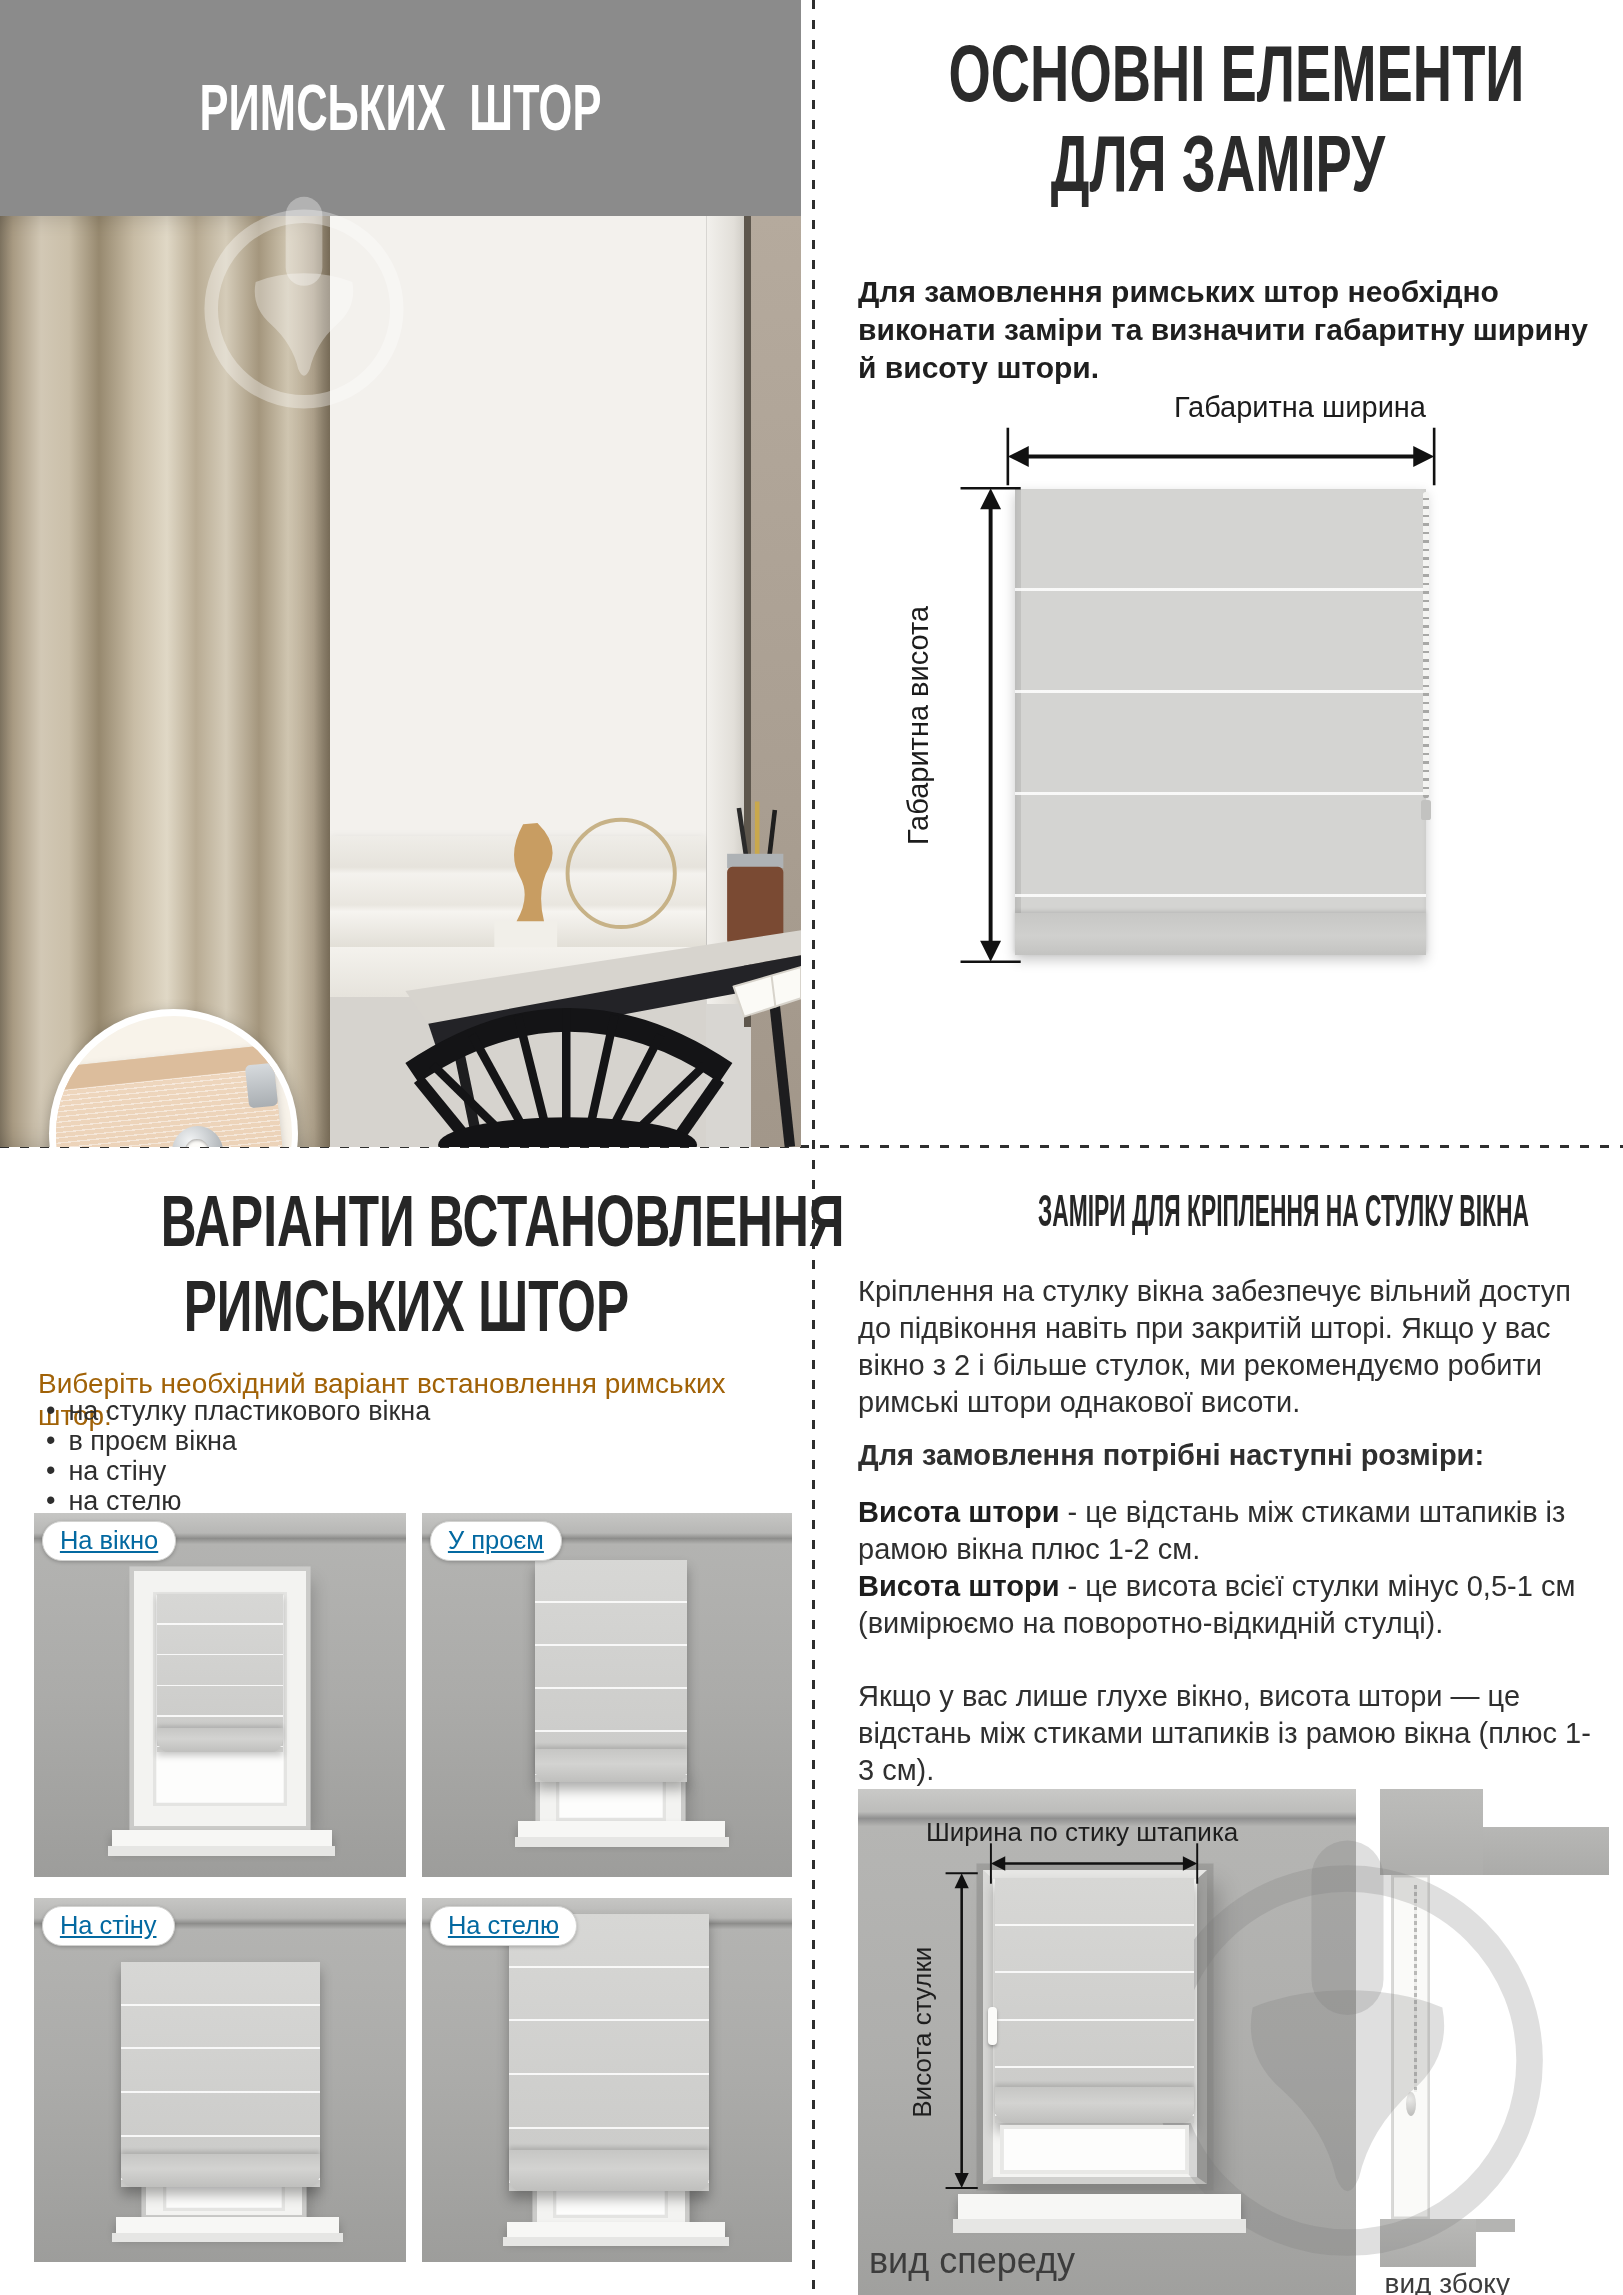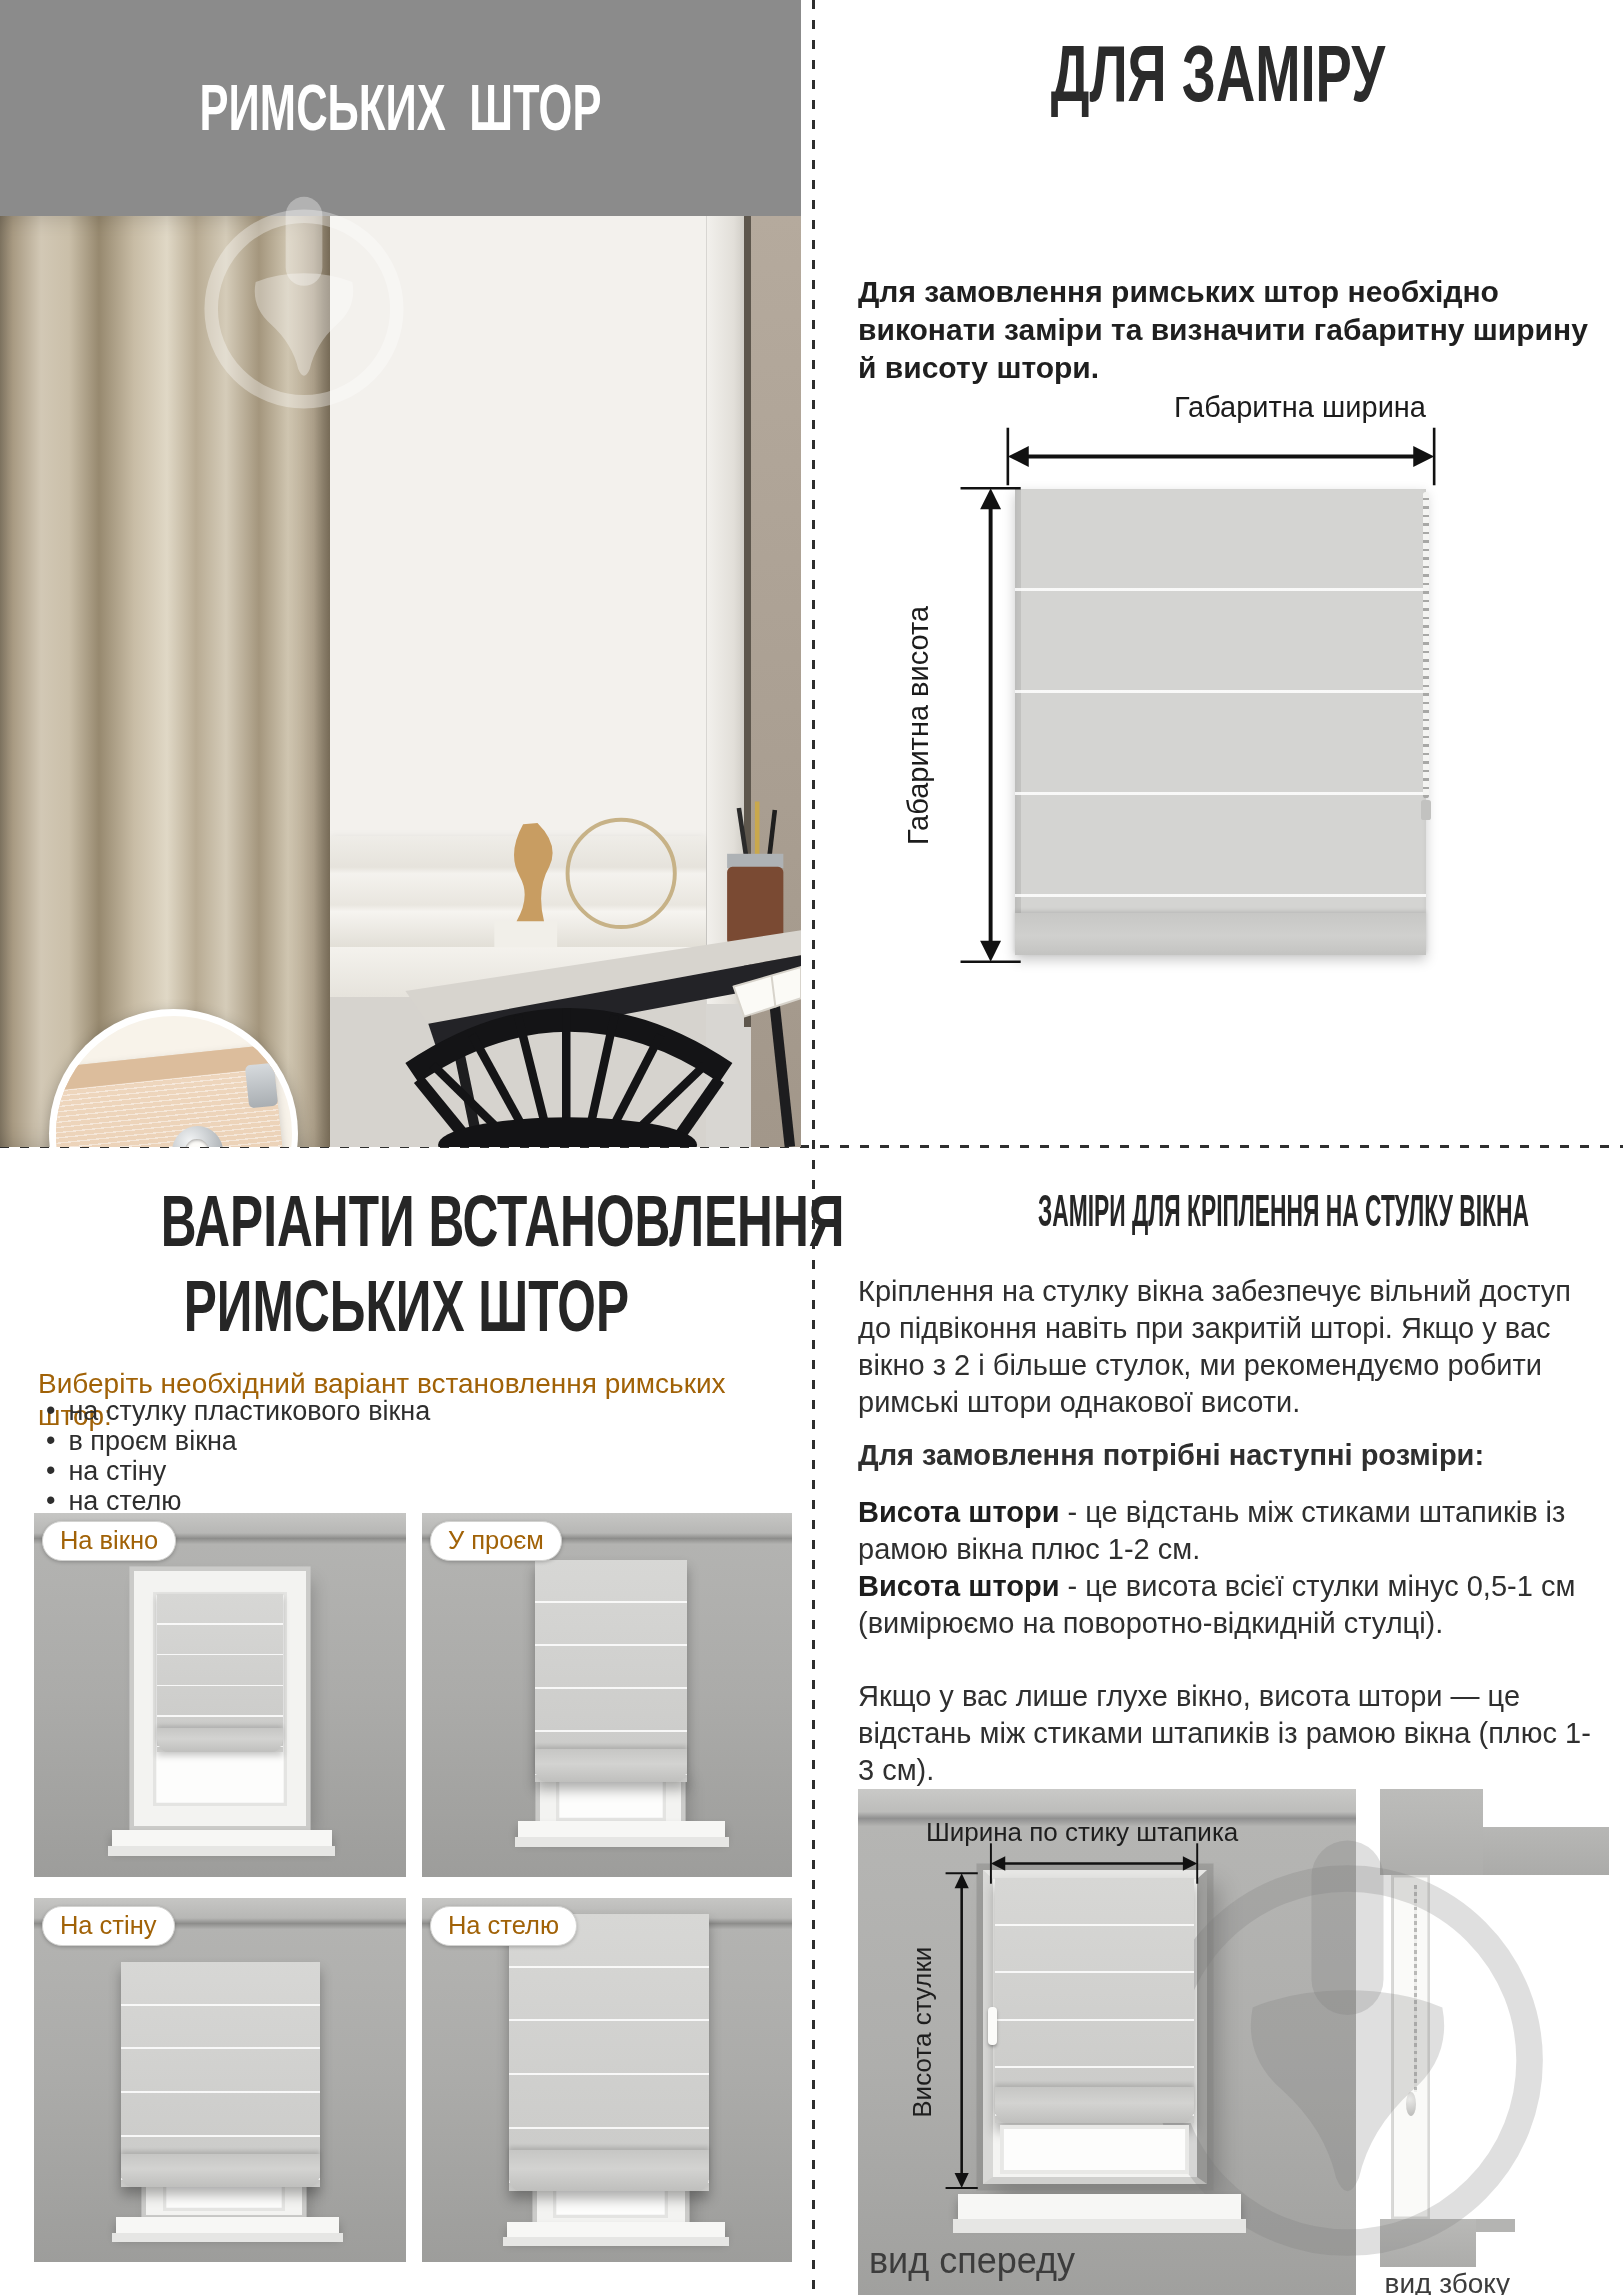--- a/index.html
+++ b/index.html
@@ -95,22 +95,22 @@
   .bl-head { left:0; top:1178px; width:813px; }
   .bl-head .line { font-size:73px; color:#262626; line-height:1.17; }
   .bl-intro { position:absolute; left:38px; top:1340px; width:759px; font-size:28px; color:#a16207; }
   .bl-list { position:absolute; left:38px; top:1388px; margin:8px; padding:0; }
   .bl-list li { list-style:none; font-size:27px; line-height:30px; color:#2e2e2e; }
   .bl-list li::before { content:"•"; font-size:27px; margin-right:13px; position:relative; top:-1.3px; }
 
   .tile { position:absolute; overflow:hidden;
     background:linear-gradient(180deg,#c6c6c4 0%, #b7b7b5 5.5%, #8d8d8b 7%, #b3b3b1 8.6%, #ababa9 50%, #9d9d9b 100%); }
   .pill { position:absolute; left:7.9px; top:7.9px; height:38px; border-radius:19.6px; background:#fff;
-    border:1.3px solid #d2d2d0; padding:0 17px; font-size:25.5px; line-height:37px; color:#a16207;
-    box-shadow:0 1.3px 3.9px rgba(0,0,0,.22); z-index:3; }
+    border:1.3px solid #d2d2d0; padding:0 17px; font-size:25.5px; line-height:37px; color:#0369a1;
+    box-shadow:0 1.3px 3.9px rgba(0,0,0,.22); z-index:3;text-decoration:underline; }
 
   .rshade { position:absolute; background:linear-gradient(180deg,#d7d7d5 0%, #cacac8 100%);
     box-shadow:0 7.9px 11.8px rgba(0,0,0,.30); z-index:2; }
   .rshade::before { content:""; position:absolute; inset:0;
     background:repeating-linear-gradient(180deg, rgba(255,255,255,0) 0 18.6%, rgba(255,255,255,.85) 18.6% 19.4%); }
   .rshade::after { content:""; position:absolute; left:0; bottom:0; width:100%; height:15%;
     background:linear-gradient(180deg,#c6c6c4 0%, #d3d3d1 45%, #bfbfbd 100%);
     border-radius:0 0 10.5px 10.5px / 0 0 14.4px 14.4px; box-shadow:0 -2.6px 4.6px rgba(0,0,0,.14); }
 
   .winframe { position:absolute; background:#f3f3f1; box-shadow:0 0 0 4.6px #cbcbc9, 6.5px 9.2px 17px rgba(0,0,0,.22); }
@@ -245,20 +245,21 @@
     </div>
 
     <svg class="wm wm-a" style="left:159px; top:164px; width:290px; height:290px" viewBox="-150 -150 300 300">
         <use href="#wm-glyph"></use>
       </svg>
   </section>
 
   
   <section>
     <div class="hwrap tr-head">
+      <div class="line"><span class="cond">ОСНОВНІ ЕЛЕМЕНТИ</span></div>
       <div class="line"><span class="cond">ДЛЯ ЗАМІРУ</span></div>
     </div>
     <p class="tr-intro">Для замовлення римських штор необхідно виконати заміри та визначити габаритну ширину й висоту штори.</p>
 
     <div>
       <div class="dim-label c abs" style="left:1015px; top:391px; width:411px;">Габаритна ширина</div>
 
       <svg class="abs" style="left:1000px; top:425px;" width="442" height="63" viewBox="0 0 676 96">
         <line x1="12" y1="4" x2="12" y2="92" stroke="#111" stroke-width="4"></line>
         <line x1="664" y1="4" x2="664" y2="92" stroke="#111" stroke-width="4"></line>

